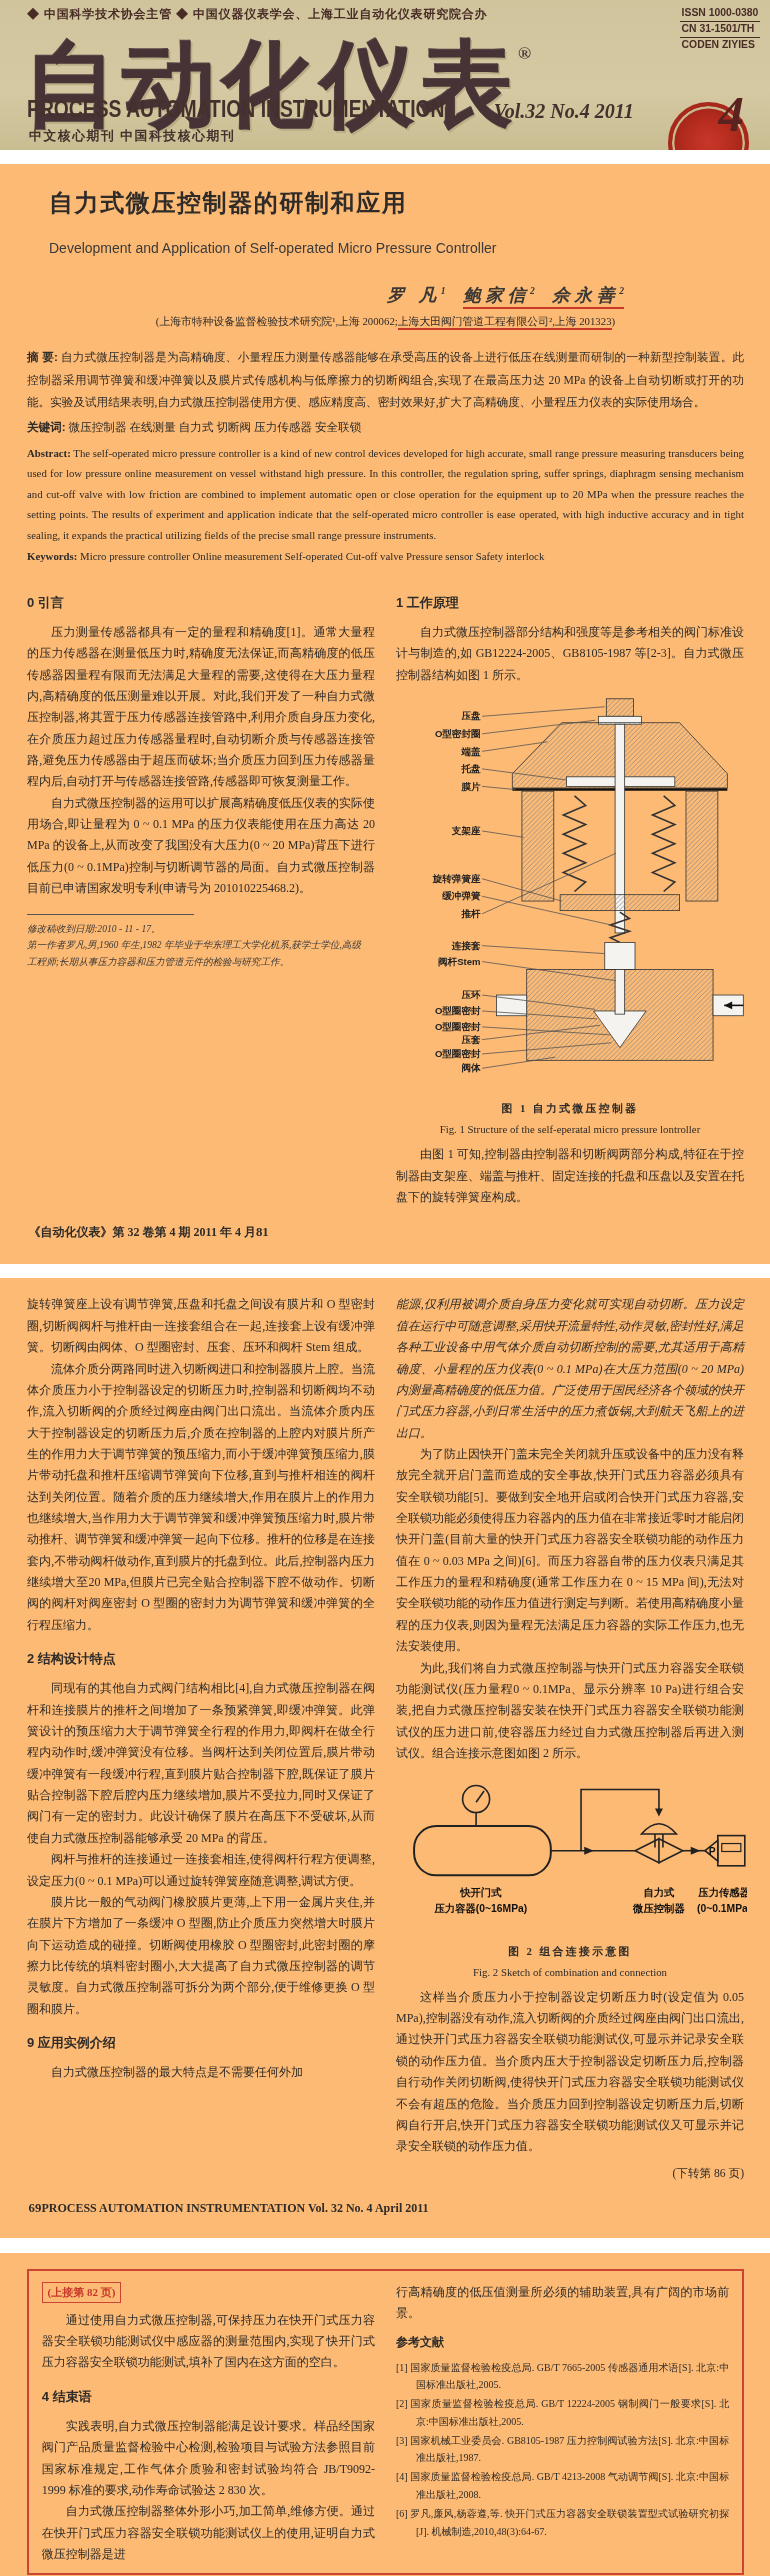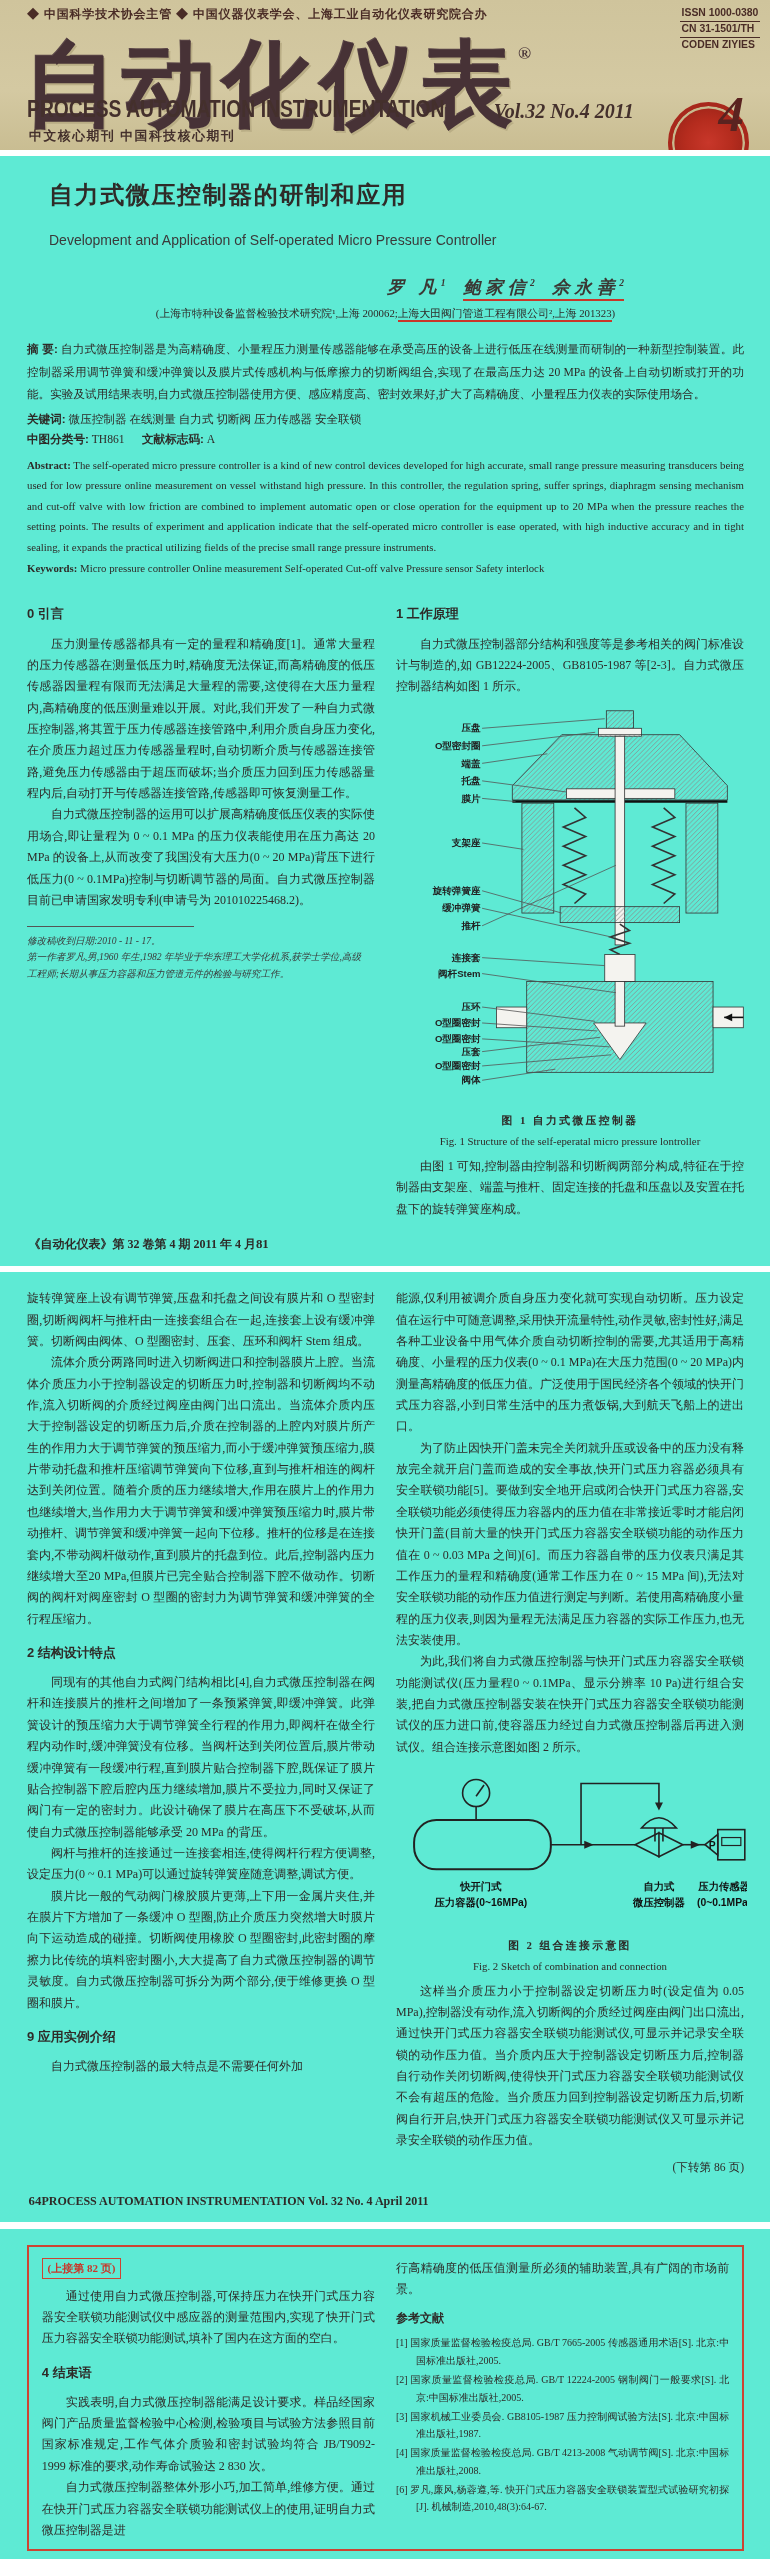--- a/index.html
+++ b/index.html
@@ -22,21 +22,21 @@
     border:4px solid #a8281c;background:radial-gradient(circle at 50% 50%, #c8372a 0%, #b52c1e 45%, #8f1f15 100%);
     box-shadow:0 0 0 2.4px #c8b98e inset;}
   .mast-bottom{position:absolute;left:27px;bottom:27px;display:flex;align-items:baseline;gap:12.8px;}
   .mast-en{font-family:"Liberation Sans",sans-serif;font-weight:900;font-size:21px;letter-spacing:0px;
     transform:scale(0.92,1.18);transform-origin:left bottom;color:#44302c;}
   .mast-vol{font-family:"Liberation Serif",serif;font-style:italic;font-weight:bold;font-size:20px;color:#44302c;}
   .mast-core{position:absolute;left:29px;bottom:4.8px;font-weight:bold;font-size:12.8px;color:#44302c;letter-spacing:1.6px;}
   .issue-big{position:absolute;right:27px;bottom:9.6px;font-size:51px;font-weight:bold;font-style:italic;color:#5a2320;line-height:1;}
 
   
-  .page{background:#5eead4;padding:16px 27px 8px;}
+  .page{background:#fdba74;padding:16px 27px 18px;margin-top:8px;}
   .gap{height:6.4px;background:#ffffff;}
   .cols{display:flex;gap:21px;}
   .col{flex:1;min-width:0;}
   .cjk{font-size:12px;line-height:1.78;text-align:justify;}
   .cjk p{margin:0;text-indent:2em;}
   .sec-title{font-family:"Liberation Sans",sans-serif;font-weight:bold;font-size:13px;margin:11px 0 8px;text-indent:0;}
   .footer-row{display:flex;justify-content:flex-start;align-items:baseline;margin-top:12.8px;padding:3.2px 1.6px 4.8px;}
   .footer-cn{font-weight:bold;font-size:12px;}
   .footer-en{font-weight:bold;font-size:12px;font-family:"Liberation Serif",serif;}
   .pageno{font-size:12.8px;font-weight:bold;}
@@ -119,25 +119,20 @@
       <span>(上海市特种设备监督检验技术研究院¹,上海  200062;</span><span class="red-underline">上海大田阀门管道工程有限公司²,上海  201323</span><span>)</span>
     </div>
 
     <div class="abstract-block">
       <b>摘  要:</b>
       <span>自力式微压控制器是为高精确度、小量程压力测量传感器能够在承受高压的设备上进行低压在线测量而研制的一种新型控制装置。此控制器采用调节弹簧和缓冲弹簧以及膜片式传感机构与低摩擦力的切断阀组合,实现了在最高压力达 20 MPa 的设备上自动切断或打开的功能。实验及试用结果表明,自力式微压控制器使用方便、感应精度高、密封效果好,扩大了高精确度、小量程压力仪表的实际使用场合。</span>
     </div>
     <div class="meta-line">
       <b>关键词:</b>
       <span>微压控制器    在线测量    自力式    切断阀    压力传感器    安全联锁</span>
-    </div>
-    <div class="meta-line">
-      <b>中图分类号:</b> <span>TH861</span>
-      &nbsp;&nbsp;&nbsp;&nbsp;
-      <b>文献标志码:</b> <span>A</span>
     </div>
 
     <div class="abs-en">
       <b>Abstract:</b>
       <span>The self-operated micro pressure controller is a kind of new control devices developed for high accurate, small range pressure measuring transducers being used for low pressure online measurement on vessel withstand high pressure. In this controller, the regulation spring, suffer springs, diaphragm sensing mechanism and cut-off valve with low friction are combined to implement automatic open or close operation for the equipment up to 20 MPa when the pressure reaches the setting points. The results of experiment and application indicate that the self-operated micro controller is ease operated, with high inductive accuracy and in tight sealing, it expands the practical utilizing fields of the precise small range pressure instruments.</span>
     </div>
     <div class="kw-en">
       <b>Keywords:</b>
       <span>Micro pressure controller    Online measurement    Self-operated    Cut-off valve    Pressure sensor    Safety interlock</span>
     </div>
@@ -261,21 +256,21 @@
         <p>流体介质分两路同时进入切断阀进口和控制器膜片上腔。当流体介质压力小于控制器设定的切断压力时,控制器和切断阀均不动作,流入切断阀的介质经过阀座由阀门出口流出。当流体介质内压大于控制器设定的切断压力后,介质在控制器的上腔内对膜片所产生的作用力大于调节弹簧的预压缩力,而小于缓冲弹簧预压缩力,膜片带动托盘和推杆压缩调节弹簧向下位移,直到与推杆相连的阀杆达到关闭位置。随着介质的压力继续增大,作用在膜片上的作用力也继续增大,当作用力大于调节弹簧和缓冲弹簧预压缩力时,膜片带动推杆、调节弹簧和缓冲弹簧一起向下位移。推杆的位移是在连接套内,不带动阀杆做动作,直到膜片的托盘到位。此后,控制器内压力继续增大至20 MPa,但膜片已完全贴合控制器下腔不做动作。切断阀的阀杆对阀座密封 O 型圈的密封力为调节弹簧和缓冲弹簧的全行程压缩力。</p>
         <div class="sec-title">2  结构设计特点</div>
         <p>同现有的其他自力式阀门结构相比[4],自力式微压控制器在阀杆和连接膜片的推杆之间增加了一条预紧弹簧,即缓冲弹簧。此弹簧设计的预压缩力大于调节弹簧全行程的作用力,即阀杆在做全行程内动作时,缓冲弹簧没有位移。当阀杆达到关闭位置后,膜片带动缓冲弹簧有一段缓冲行程,直到膜片贴合控制器下腔,既保证了膜片贴合控制器下腔后腔内压力继续增加,膜片不受拉力,同时又保证了阀门有一定的密封力。此设计确保了膜片在高压下不受破坏,从而使自力式微压控制器能够承受 20 MPa 的背压。</p>
         <p>阀杆与推杆的连接通过一连接套相连,使得阀杆行程方便调整,设定压力(0 ~ 0.1 MPa)可以通过旋转弹簧座随意调整,调试方便。</p>
         <p>膜片比一般的气动阀门橡胶膜片更薄,上下用一金属片夹住,并在膜片下方增加了一条缓冲 O 型圈,防止介质压力突然增大时膜片向下运动造成的碰撞。切断阀使用橡胶 O 型圈密封,此密封圈的摩擦力比传统的填料密封圈小,大大提高了自力式微压控制器的调节灵敏度。自力式微压控制器可拆分为两个部分,便于维修更换 O 型圈和膜片。</p>
         <div class="sec-title">9  应用实例介绍</div>
         <p>自力式微压控制器的最大特点是不需要任何外加</p>
       </div>
 
       <div class="col cjk">
-        <p style="text-indent:0;">能源,仅利用被调介质自身压力变化就可实现自动切断。压力设定值在运行中可随意调整,采用快开流量特性,动作灵敏,密封性好,满足各种工业设备中用气体介质自动切断控制的需要,尤其适用于高精确度、小量程的压力仪表(0 ~ 0.1 MPa)在大压力范围(0 ~ 20 MPa)内测量高精确度的低压力值。广泛使用于国民经济各个领域的快开门式压力容器,小到日常生活中的压力煮饭锅,大到航天飞船上的进出口。</p>
+        <p style="text-indent:0;font-style:italic;">能源,仅利用被调介质自身压力变化就可实现自动切断。压力设定值在运行中可随意调整,采用快开流量特性,动作灵敏,密封性好,满足各种工业设备中用气体介质自动切断控制的需要,尤其适用于高精确度、小量程的压力仪表(0 ~ 0.1 MPa)在大压力范围(0 ~ 20 MPa)内测量高精确度的低压力值。广泛使用于国民经济各个领域的快开门式压力容器,小到日常生活中的压力煮饭锅,大到航天飞船上的进出口。</p>
         <p>为了防止因快开门盖未完全关闭就升压或设备中的压力没有释放完全就开启门盖而造成的安全事故,快开门式压力容器必须具有安全联锁功能[5]。要做到安全地开启或闭合快开门式压力容器,安全联锁功能必须使得压力容器内的压力值在非常接近零时才能启闭快开门盖(目前大量的快开门式压力容器安全联锁功能的动作压力值在 0 ~ 0.03 MPa 之间)[6]。而压力容器自带的压力仪表只满足其工作压力的量程和精确度(通常工作压力在 0 ~ 15 MPa 间),无法对安全联锁功能的动作压力值进行测定与判断。若使用高精确度小量程的压力仪表,则因为量程无法满足压力容器的实际工作压力,也无法安装使用。</p>
         <p>为此,我们将自力式微压控制器与快开门式压力容器安全联锁功能测试仪(压力量程0 ~ 0.1MPa、显示分辨率 10 Pa)进行组合安装,把自力式微压控制器安装在快开门式压力容器安全联锁功能测试仪的压力进口前,使容器压力经过自力式微压控制器后再进入测试仪。组合连接示意图如图 2 所示。</p>
 
         <div class="figure">
           <svg width="351" height="159" viewBox="0 0 440 200" style="font-size:15px">
 
             <circle cx="100" cy="34" r="17" fill="none" stroke="#222" stroke-width="2"></circle>
             <line x1="100" y1="38" x2="110" y2="24" stroke="#222" stroke-width="2"></line>
             <line x1="100" y1="51" x2="100" y2="68" stroke="#222" stroke-width="2"></line>
 
@@ -311,21 +306,21 @@
           <div class="fig-caption-cn">图 2  组合连接示意图</div>
           <div class="fig-caption-en">Fig. 2   Sketch of combination and connection</div>
         </div>
 
         <p>这样当介质压力小于控制器设定切断压力时(设定值为 0.05 MPa),控制器没有动作,流入切断阀的介质经过阀座由阀门出口流出,通过快开门式压力容器安全联锁功能测试仪,可显示并记录安全联锁的动作压力值。当介质内压大于控制器设定切断压力后,控制器自行动作关闭切断阀,使得快开门式压力容器安全联锁功能测试仪不会有超压的危险。当介质压力回到控制器设定切断压力后,切断阀自行开启,快开门式压力容器安全联锁功能测试仪又可显示并记录安全联锁的动作压力值。</p>
         <div class="cont-note2">(下转第 86 页)</div>
       </div>
     </div>
 
     <div class="footer-row">
-      <span class="pageno">64</span>
+      <span class="pageno">69</span>
       <span class="footer-en">PROCESS AUTOMATION INSTRUMENTATION  Vol. 32  No. 4  April 2011</span>
     </div>
   </div>
 
   <div class="gap"></div>
 
   <div class="page">
     <div class="p3-box">
       <div class="cols">
 

